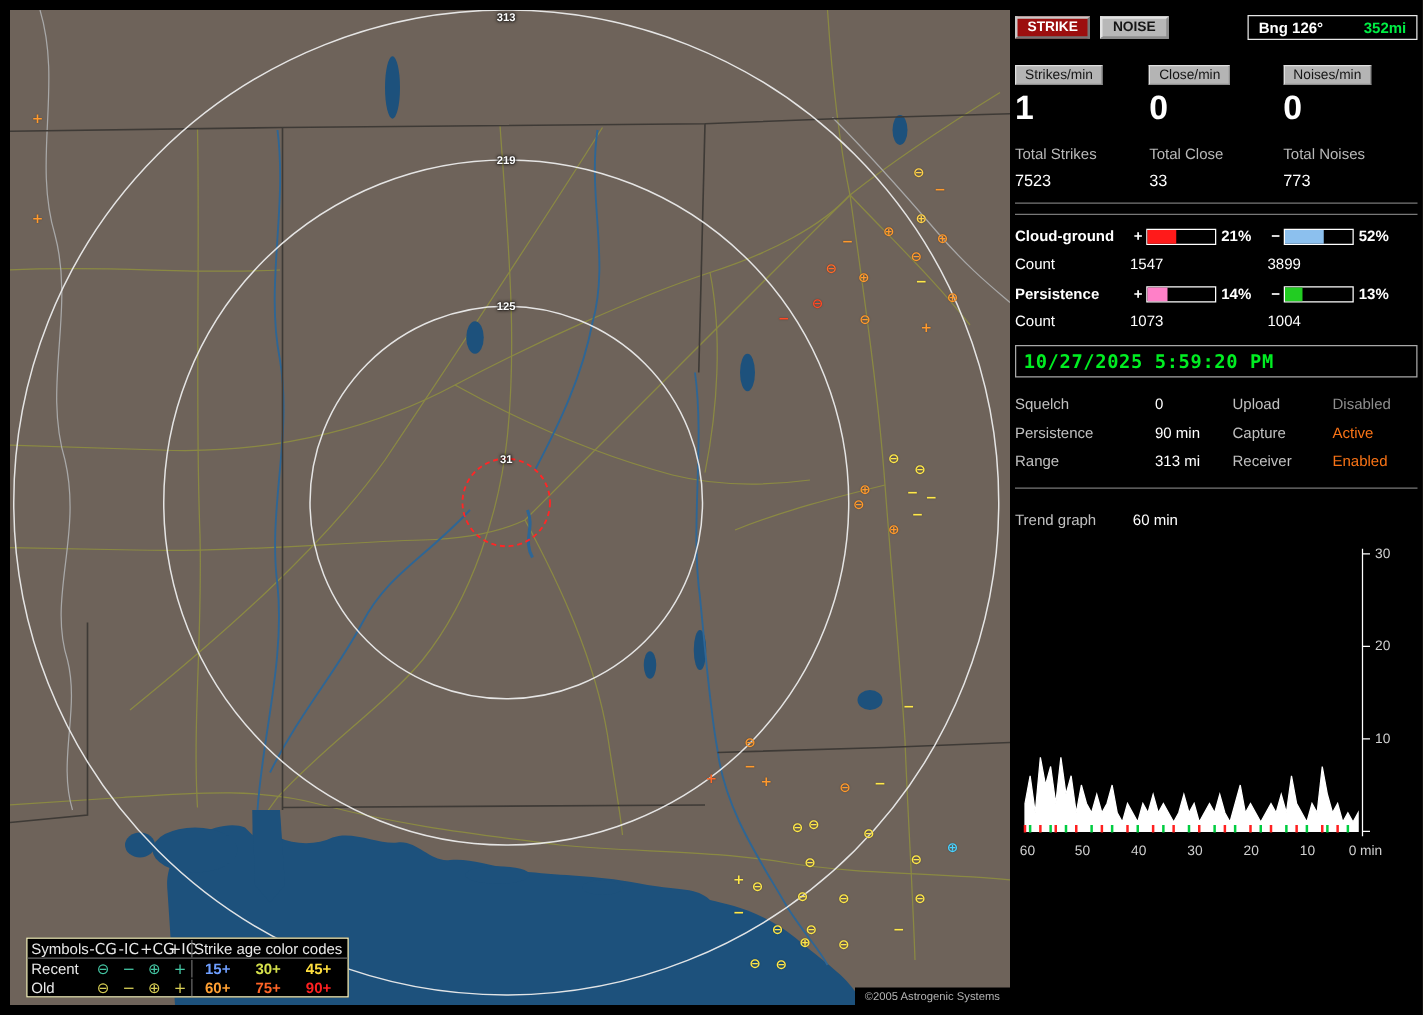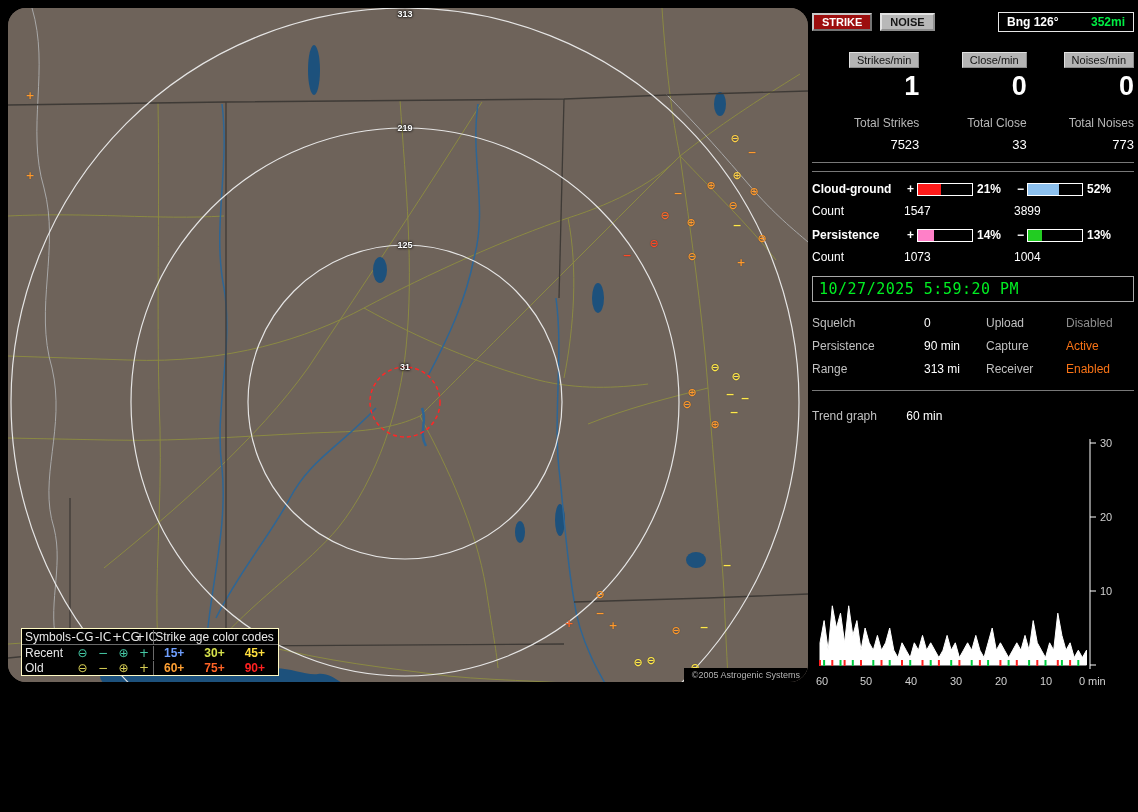--- a/index.html
+++ b/index.html
@@ -1,20 +1,20 @@
 <!DOCTYPE html>
 <html><head>
 <meta charset="utf-8">
 <style>
   html,body{margin:0;padding:0;background:#000;}
   body{font-family:"Liberation Sans","DejaVu Sans",sans-serif;}
   .screen{position:relative;width:1138px;height:812px;background:#000;overflow:hidden;}
 
   
-  .map{position:absolute;left:8px;top:8px;width:800px;height:674px;background:#6e635a;overflow:hidden;border-radius:18px;}
+  .map{position:absolute;left:8px;top:8px;width:800px;height:796px;background:#6e635a;overflow:hidden;}
   #map-svg{position:absolute;left:0;top:0;}
   .ring-label{position:absolute;transform:translateX(-50%);color:#fff;font-size:9px;font-weight:bold;
     text-shadow:0 0 2px #000,0 0 3px #000;z-index:5;}
   #strike-layer{position:absolute;left:0;top:0;width:100%;height:100%;z-index:6;}
   .strike-marker{position:absolute;font-size:11px;font-weight:bold;line-height:1;
     transform:translate(-50%,-50%);font-family:"DejaVu Sans",sans-serif;text-shadow:0 0 1px rgba(0,0,0,.5);}
 
   .attribution{position:absolute;right:0;bottom:0;background:#000;color:#b4b4b4;font-size:9px;
     padding:2px 8px;z-index:7;}
 
@@ -31,40 +31,40 @@
   .panel{position:absolute;left:812px;top:8px;width:322px;height:796px;color:#c8c8c8;font-size:12px;}
   .toolbar{display:flex;align-items:center;gap:8px;margin-top:4px;}
   .btn{font-size:11px;font-weight:bold;height:18px;padding:0 8px;cursor:pointer;
     font-family:"Liberation Sans",sans-serif;}
   .btn-strike{background:#9c0e0e;color:#fff;border:2px outset #c8c8c8;}
   .btn-noise{background:#b8b8b8;color:#151515;border:2px outset #e2e2e2;}
   .bng{margin-left:auto;background:#000;border:1px solid #e6e6e6;padding:2px 8px;display:flex;gap:12px;
     font-weight:bold;font-size:12px;color:#fff;min-width:118px;justify-content:space-between;}
   .bng .dist{color:#00ee44;}
 
-  .rates{display:grid;grid-template-columns:1fr 1fr 1fr;text-align:right;margin-top:20px;}
+  .rates{display:grid;grid-template-columns:1fr 1fr 1fr;text-align:left;margin-top:20px;}
   .rate-chip{display:inline-block;background:#b4b4b4;color:#151515;font-size:11px;padding:1px 7px;
     border:1px outset #e0e0e0;cursor:pointer;}
   .rate-value{font-size:27px;font-weight:bold;color:#fff;margin-top:3px;}
   .total-label{color:#b8b8b8;font-size:12px;margin-top:14px;}
   .total-value{color:#fff;font-size:13px;margin-top:7px;}
 
   .hr{border-top:1px solid #787878;margin:10px 0 8px 0;}
   .section-title{color:#b8b8b8;font-size:12px;}
 
   .dist-row{display:grid;grid-template-columns:92px 13px 56px 41px 13px 56px 1fr;align-items:center;margin-top:10px;}
   .d-label{color:#fff;font-weight:bold;}
   .d-sign{color:#fff;font-weight:bold;text-align:center;}
   .bar{height:11px;border:1px solid #fff;background:#000;display:block;}
   .bar i{display:block;height:100%;}
   .d-pct{color:#fff;font-weight:bold;padding-left:4px;}
   .dist-count{display:grid;grid-template-columns:92px 110px 1fr;margin-top:8px;}
   .dist-count span{color:#fff;}
 
-  .datebar{border:1px solid #a8a8a8;background:#000;color:#00ee22;font-weight:normal;font-size:15px;
+  .datebar{border:1px solid #a8a8a8;background:#000;color:#00ee22;font-weight:bold;font-size:15px;
     font-family:"DejaVu Sans Mono","Liberation Mono",monospace;padding:3px 6px;margin:12px 0 14px 0;letter-spacing:.5px;}
 
   .settings{display:grid;grid-template-columns:112px 62px 80px 1fr;row-gap:9px;}
   .lab{color:#c0c0c0;}
   .val{color:#fff;}
   .green{color:#f97316;}
   .dim{color:#8e8e8e;}
 
   .status{display:grid;grid-template-columns:96px 76px 92px 1fr;row-gap:10px;margin-top:4px;}
   .trendline{margin-top:18px;}

